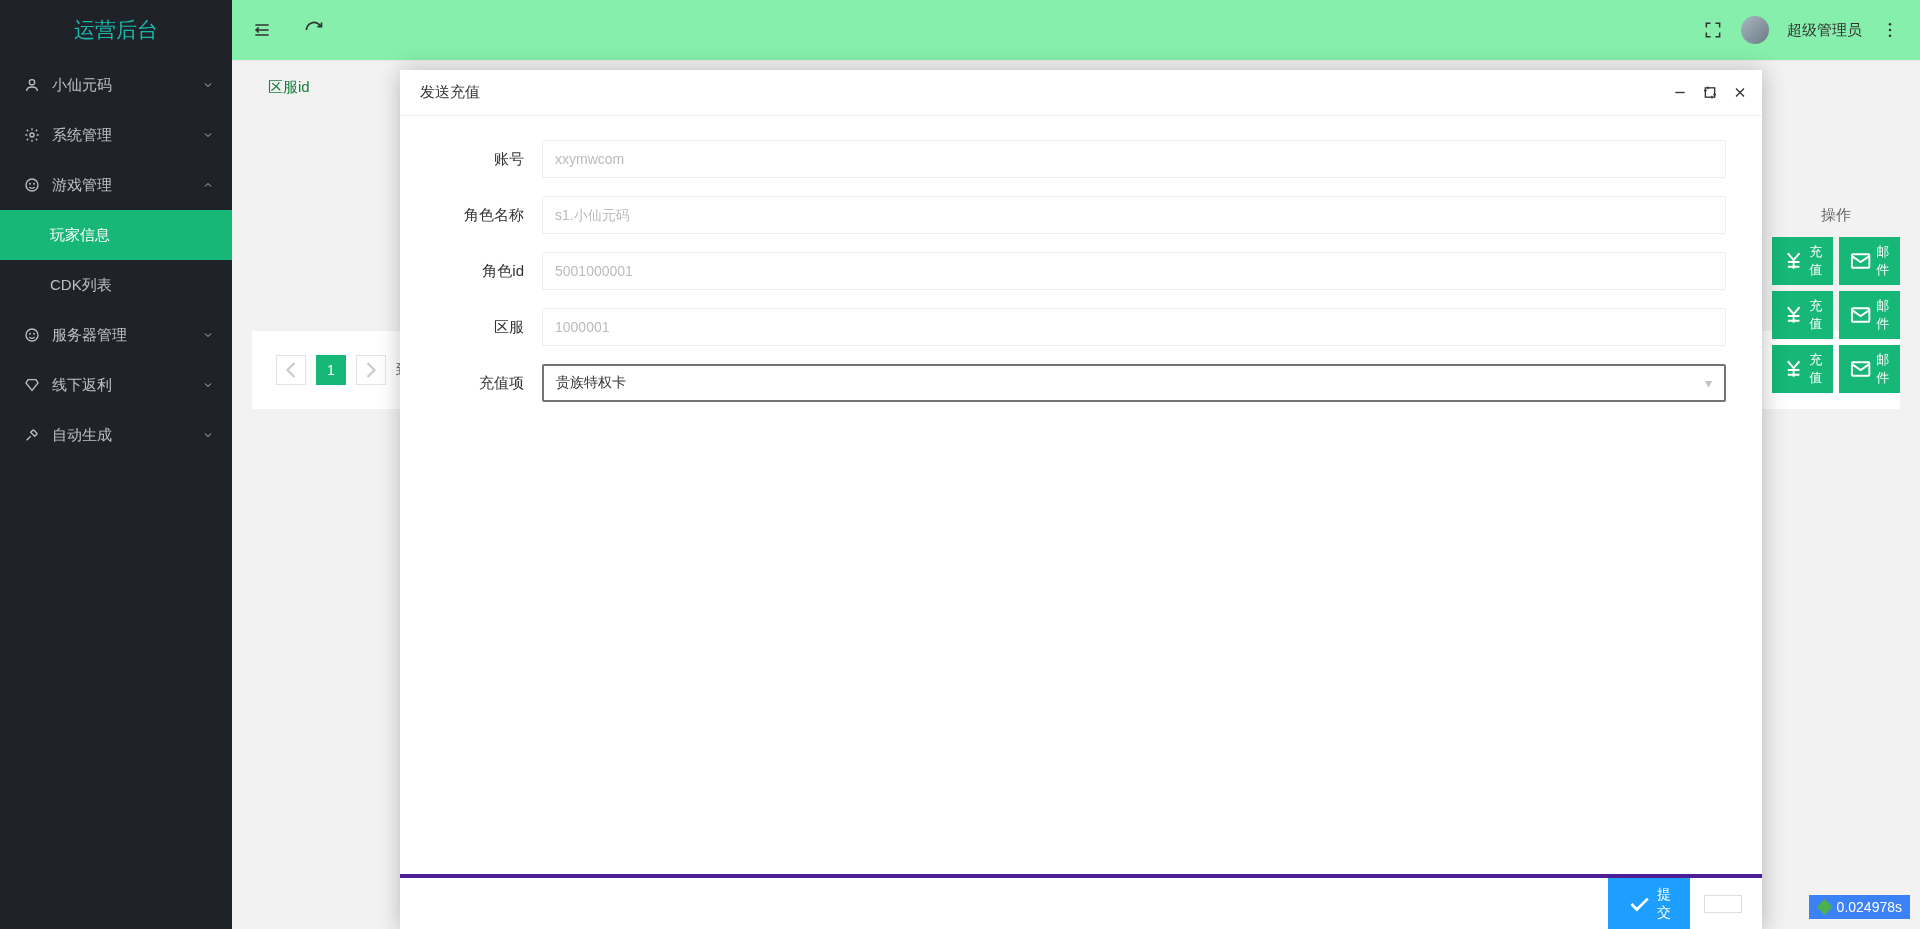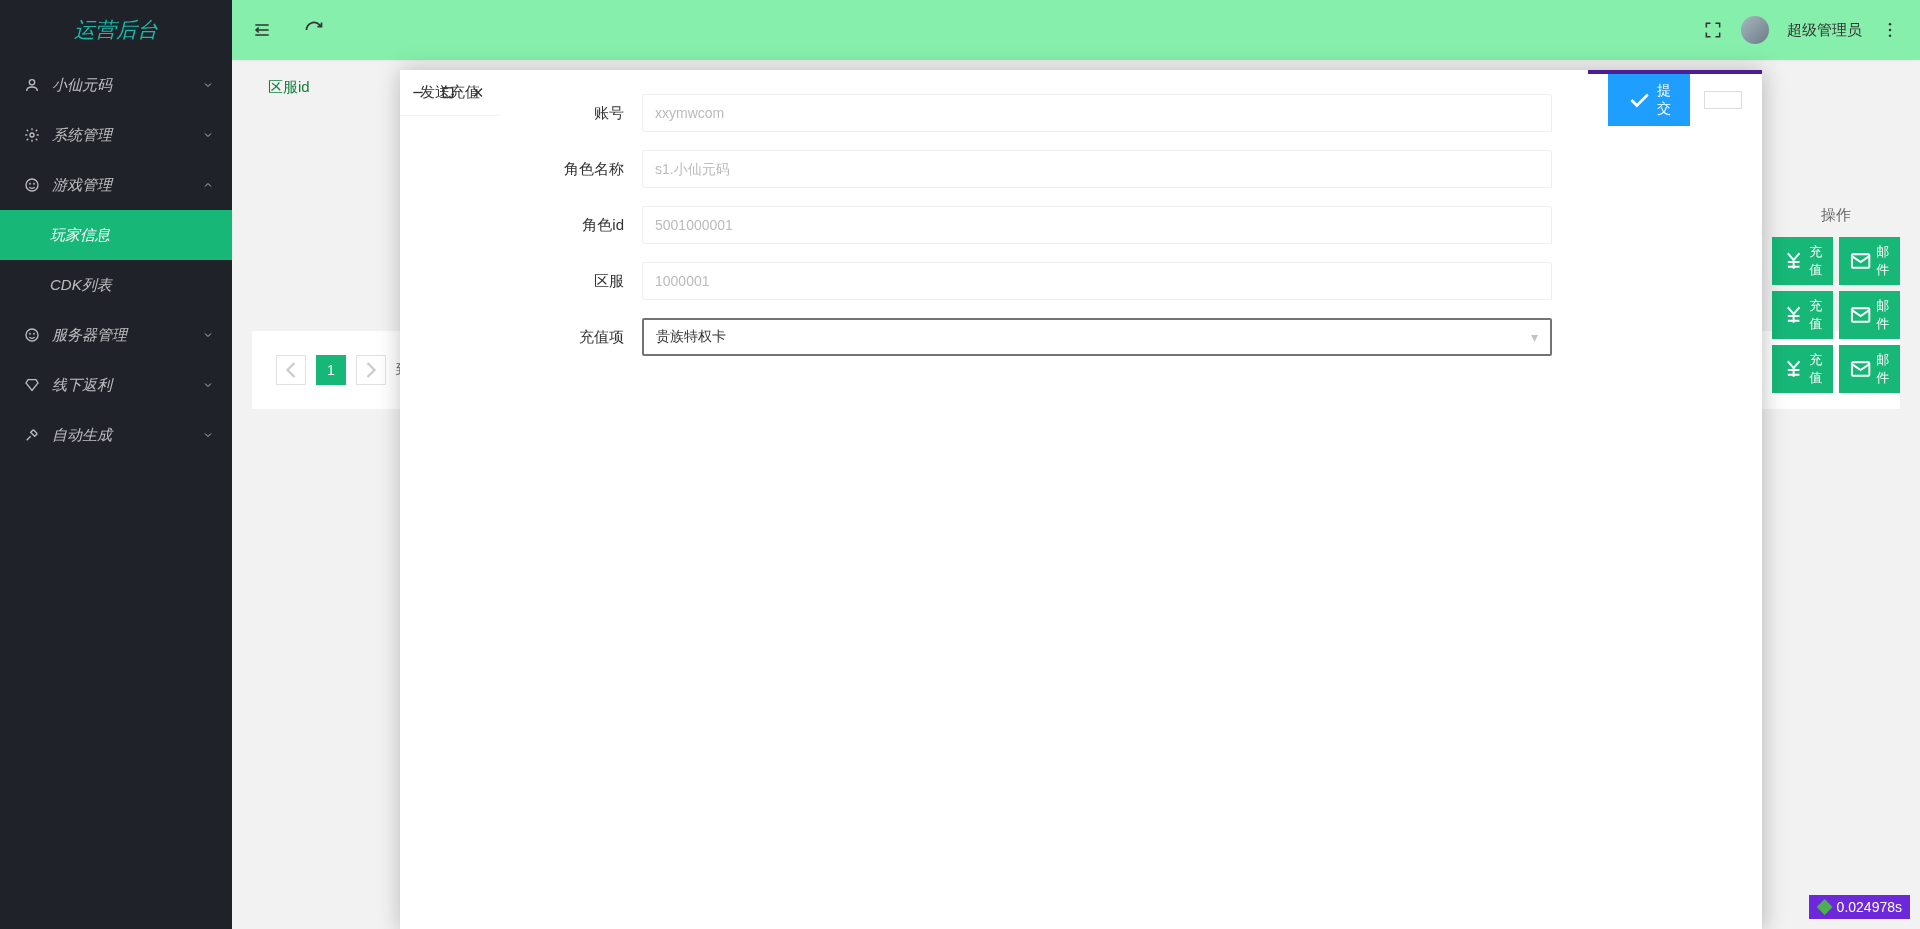--- a/index.html
+++ b/index.html
@@ -1,18 +1,18 @@
 <!DOCTYPE html>
 <html><head>
 <meta charset="utf-8">
 <style>
 * { margin: 0; padding: 0; box-sizing: border-box; font-family: "Microsoft YaHei", Arial, sans-serif; }
 body { background: #f2f2f2; overflow: hidden; width: 1920px; height: 929px; position: relative; }
 
-.sidebar { position: fixed; left: 0; top: 0; width: 232px; height: 100%; background: #20222A; color: #ccc; font-style: italic; }
+.sidebar { position: fixed; left: 0; top: 0; width: 232px; height: 100%; background: #20222A; color: #ccc; }
 .logo { height: 60px; display: flex; align-items: center; justify-content: center; font-size: 21px; color: #16baaa; font-weight: 500; }
 .nav { list-style: none; }
 .nav-item { height: 50px; display: flex; align-items: center; padding: 0 24px; font-size: 15px; cursor: pointer; position: relative; color: rgba(255,255,255,0.7); }
 .nav-item.active { background: #16b777; color: #fff; }
 .nav-item .nicon { width: 16px; height: 16px; margin-right: 12px; display: inline-flex; align-items: center; justify-content: center; }
 .nav-item .arrow { position: absolute; right: 18px; }
 .nav-item.sub { padding-left: 50px; }
 
 .header { position: fixed; left: 232px; top: 0; right: 0; height: 60px; background: #86efac; display: flex; align-items: center; padding: 0 20px; z-index: 10; box-shadow: 0 1px 2px rgba(0,0,0,0.05); }
 .header .left-tools { display: flex; align-items: center; gap: 32px; }
@@ -28,36 +28,36 @@
 .pager-row { background: #fff; margin: 216px 20px 0 20px; padding: 24px; display: flex; align-items: center; gap: 10px; }
 .pager-btn { width: 30px; height: 30px; border: 1px solid #e2e2e2; display: flex; align-items: center; justify-content: center; font-size: 14px; cursor: pointer; }
 .pager-btn.active { background: #16b777; color: #fff; border-color: #16b777; }
 .pager-txt { font-size: 14px; color: #666; }
 
 .ops-col { position: absolute; right: 20px; top: 140px; display: flex; flex-direction: column; gap: 6px; }
 .ops-head { text-align: center; font-size: 15px; color: #666; padding: 6px 0; }
 .ops-row { display: flex; gap: 6px; justify-content: flex-end; }
 .btn-sm { background: #16b777; color: #fff; font-size: 13px; padding: 6px 10px; border: 0; cursor: pointer; display: inline-flex; align-items: center; gap: 3px; }
 
-.modal { position: fixed; left: 400px; top: 70px; width: 1362px; height: 860px; background: #fff; box-shadow: 1px 1px 22px rgba(0,0,0,0.25); z-index: 100; display: flex; flex-direction: row; }
+.modal { position: fixed; left: 400px; top: 70px; width: 1362px; height: 860px; background: #fff; box-shadow: 1px 1px 22px rgba(0,0,0,0.25); z-index: 100; display: flex; flex-direction: column; }
 .modal-title { height: 46px; display: flex; align-items: center; padding: 0 20px; font-size: 15px; color: #333; border-bottom: 1px solid #f0f0f0; position: relative; }
 .modal-title .win-ctrls { position: absolute; right: 14px; display: flex; gap: 14px; }
 .win-ctrls span { cursor: pointer; font-size: 17px; color: #333; }
 .modal-body { flex: 1; padding: 24px 36px; overflow: auto; }
 .form-row { display: flex; align-items: center; margin-bottom: 18px; }
 .form-row .flabel { width: 106px; text-align: right; padding-right: 18px; font-size: 15px; color: #333; }
 .form-row .finput { flex: 1; height: 38px; border: 1px solid #eee; border-radius: 2px; padding: 0 12px; font-size: 14px; color: #333; }
 .form-row .finput::placeholder { color: #bbb; }
 .form-row .fselect { flex: 1; height: 38px; border: 2px solid #737373; border-radius: 2px; padding: 0 12px; font-size: 14px; color: #333; display: flex; align-items: center; position: relative; background: #fff; }
 .fselect .sel-arrow { position: absolute; right: 12px; color: #c2c2c2; }
 .modal-footer { height: 56px; display: flex; align-items: center; justify-content: flex-end; padding: 0 20px; border-top: 4px solid #4c1d95; gap: 14px; }
 .btn-primary { background: #1E9FFF; color: #fff; border: 0; padding: 8px 18px; font-size: 14px; cursor: pointer; display: inline-flex; align-items: center; gap: 4px; }
 .btn-default { background: #fff; border:1px solid #ddd; color:#333; padding: 8px 18px; font-size:14px; cursor:pointer; }
 
-.perf { position: fixed; bottom: 10px; background: #6d28d9; color: #fff; font-size: 14px; padding: 4px 8px; display: flex; align-items: flex-start; gap: 4px; }
+.perf { position: fixed; bottom: 10px; background: #3b82f6; color: #fff; font-size: 14px; padding: 4px 8px; display: flex; align-items: flex-start; gap: 4px; }
 .perf.p1 { right: 180px; }
 .perf.p2 { right: 10px; }
 .perf .leaf { width: 16px; height: 16px; background: #4caf50; clip-path: polygon(50% 0, 100% 50%, 50% 100%, 0 50%); }
 
 svg { width: 100%; height: 100%; }
 </style>
 </head>
 <body>
 
 <div class="sidebar">

